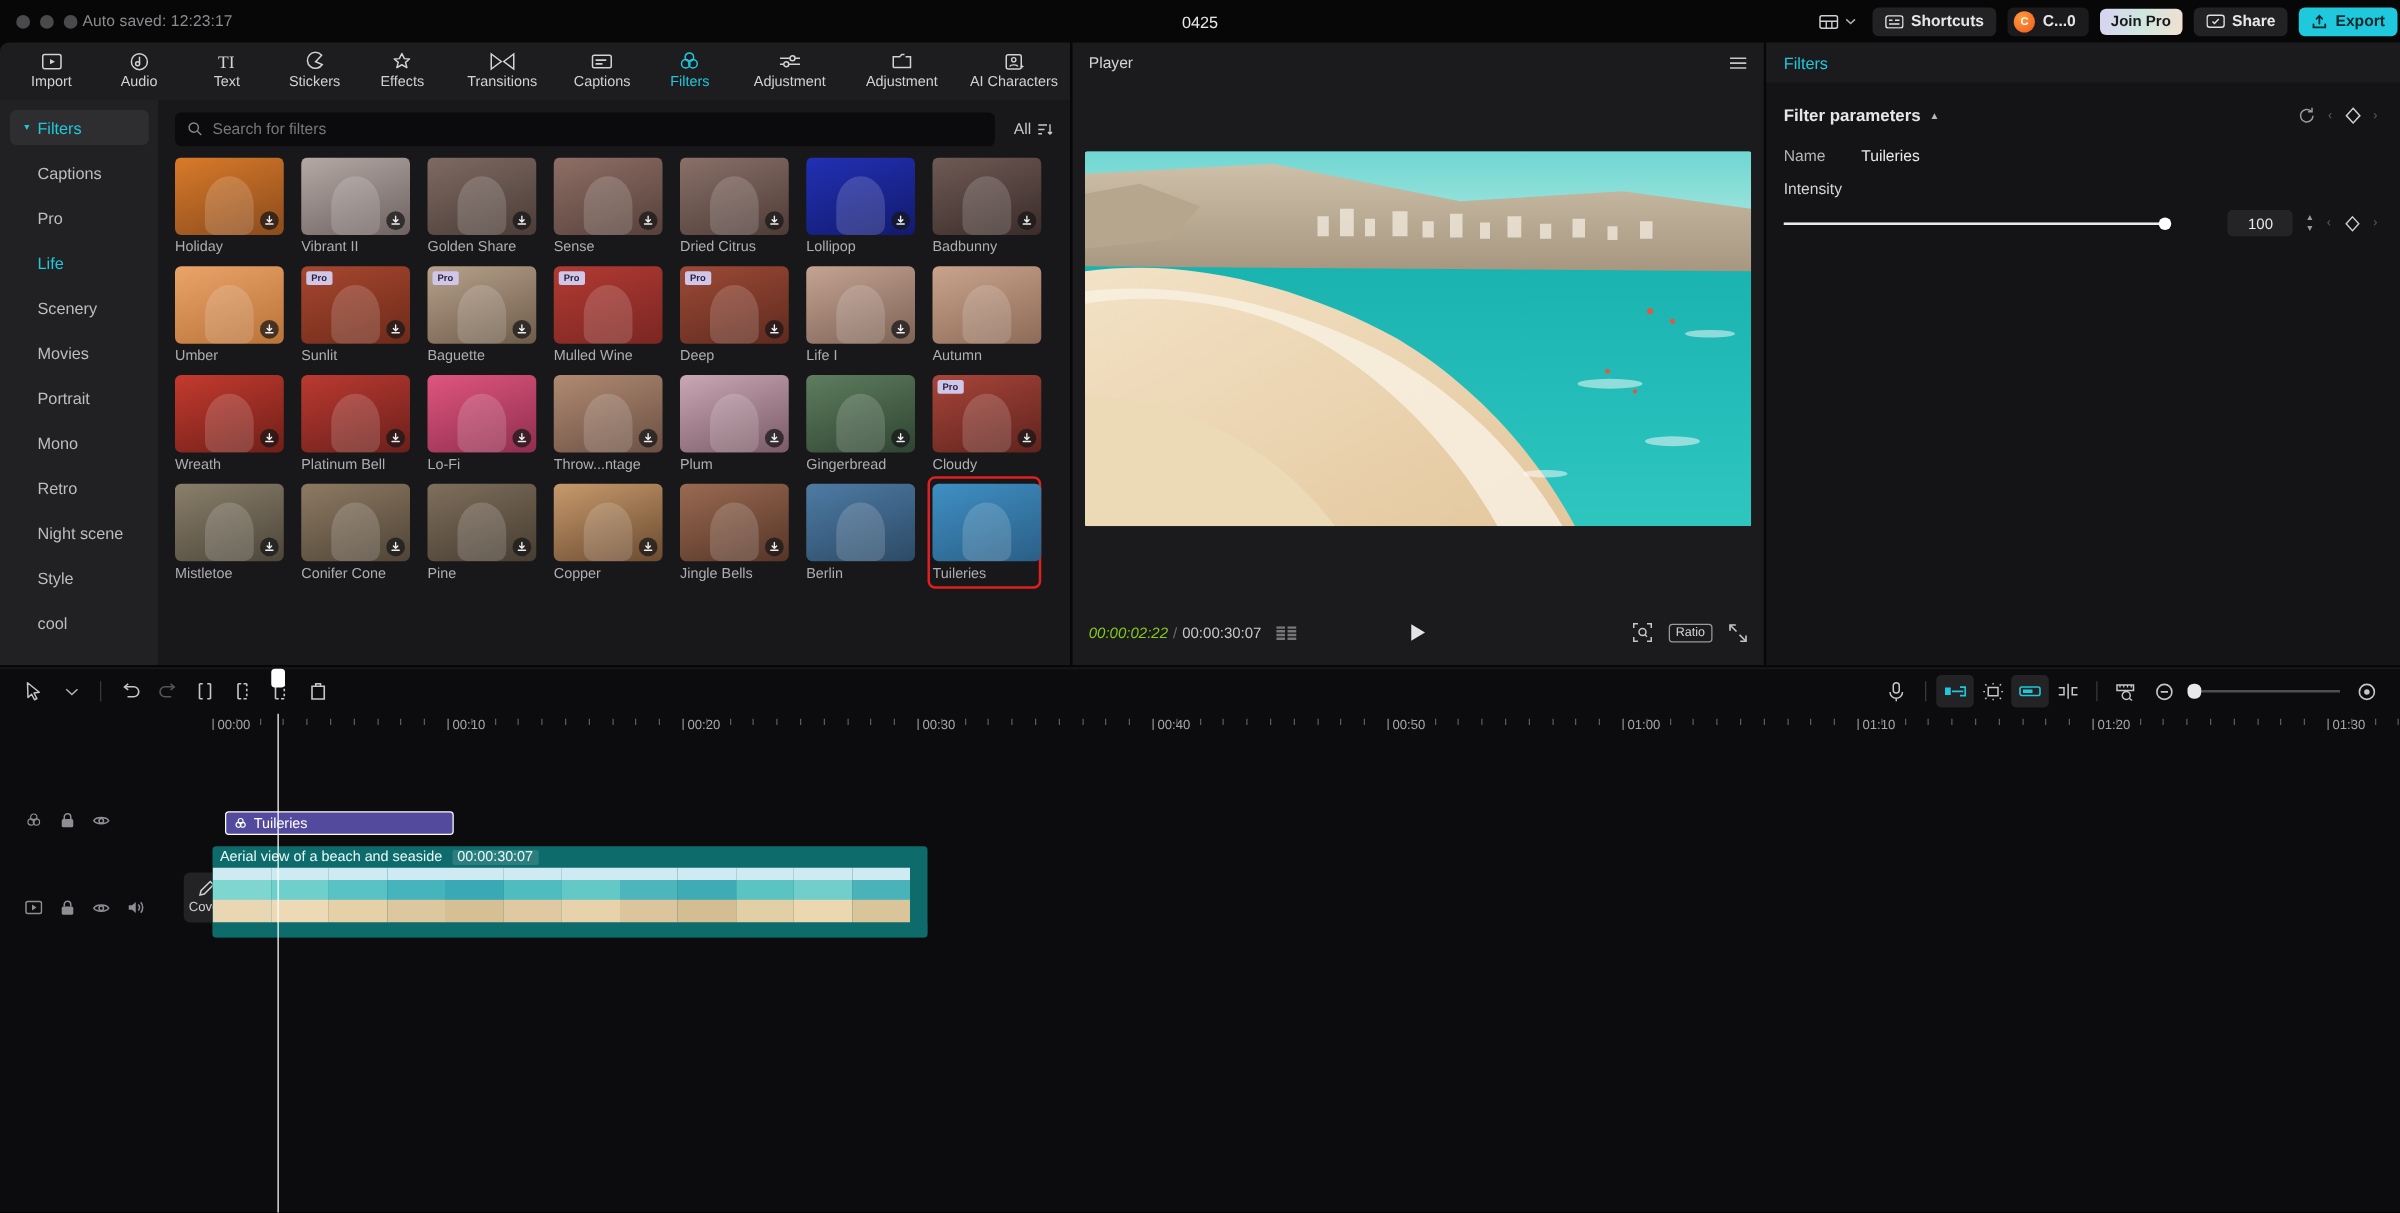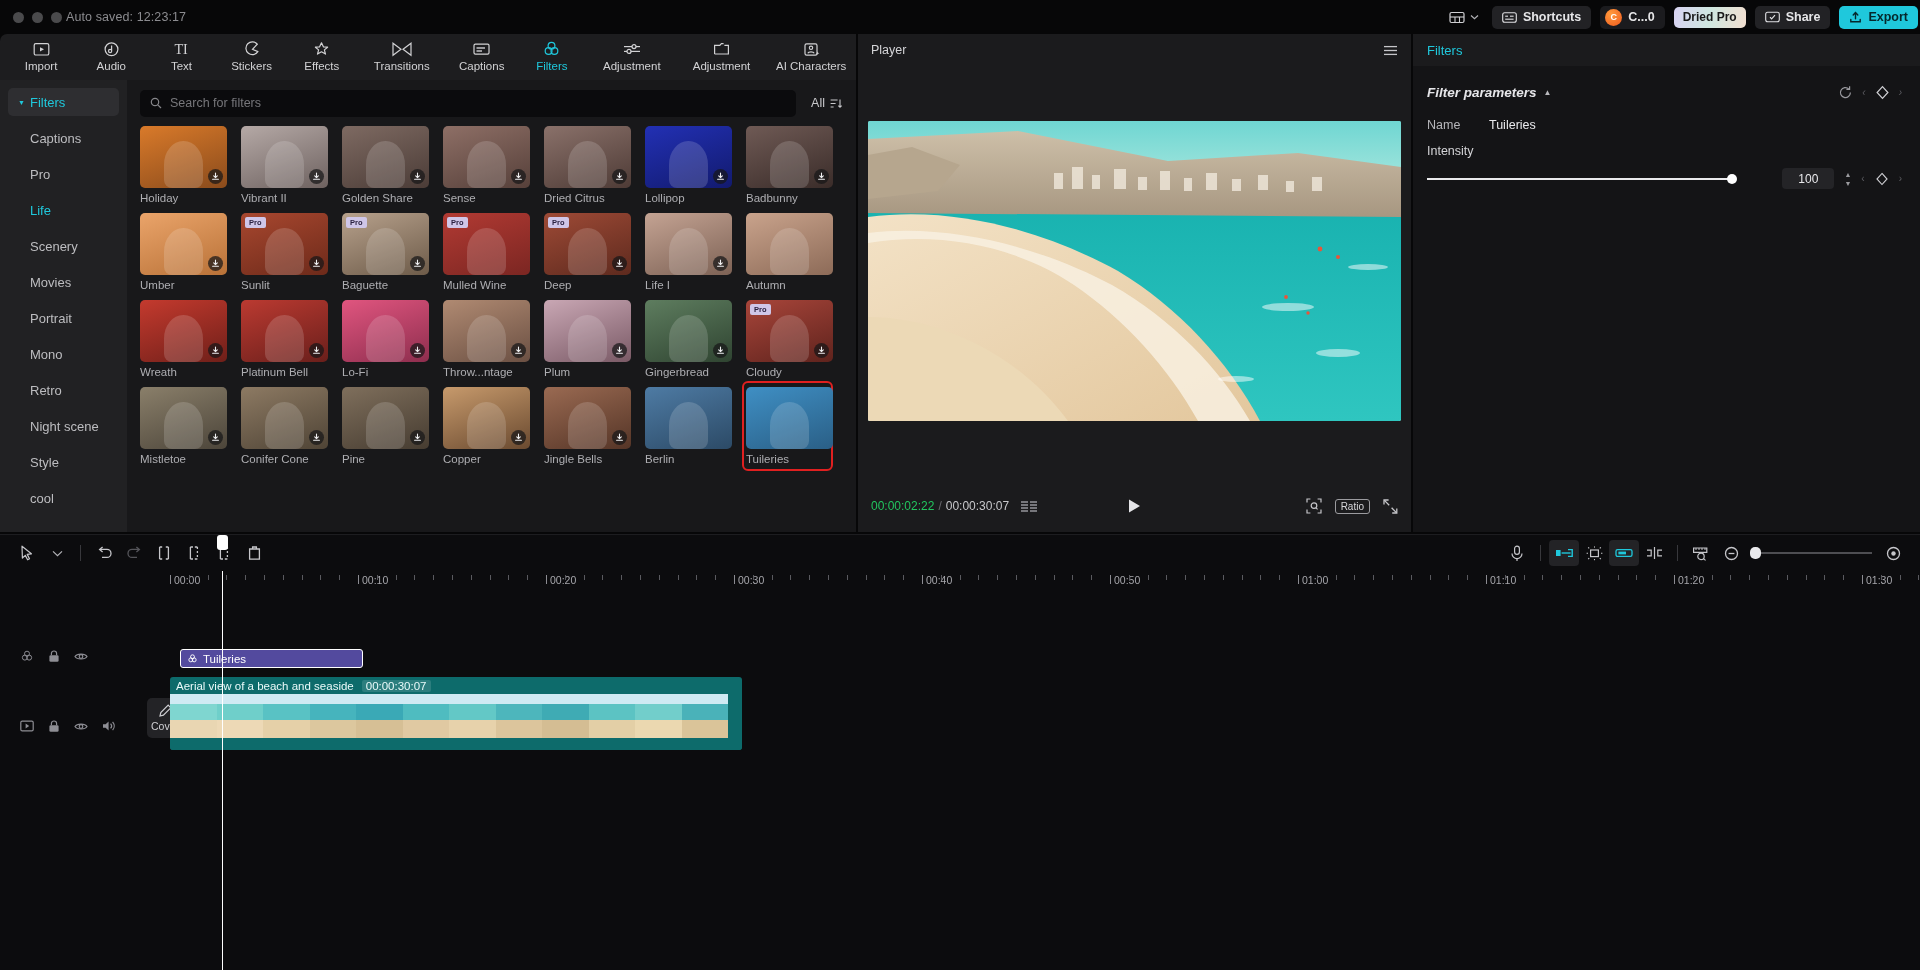--- a/index.html
+++ b/index.html
@@ -123,41 +123,41 @@
     padding: 0 13px; color: #d4d4d7; font-size: 12.5px;
   }
   .video {
     position: absolute; left: 0; right: 0; top: 87px;
     width: 533px; height: 300px; margin: 0 10px; border-radius: 2px; overflow: hidden;
   }
   .ctrls {
     position: absolute; bottom: 14px; left: 0; width: 553px; height: 24px;
     display: flex; align-items: center; padding: 0 13px;
   }
-  .tc-cur { color: #22c55e; font-size: 12px; }
+  .tc-cur { color: #84cc16; font-size: 12px; font-style: italic; }
   .tc-sep { color: #6b6b70; font-size: 12px; margin: 0 4px; }
   .tc-tot { color: #c8c8cb; font-size: 12px; }
   .ctrl-right { margin-left: auto; display: flex; align-items: center; gap: 13px; }
   .ratio-btn {
     border: 1px solid #9b9b9f; border-radius: 3px; color: #d6d6d9;
     font-size: 10px; padding: 1px 5px; cursor: pointer;
   }
   .play-center { position: absolute; left: 0; width: 553px; display: flex; justify-content: center; pointer-events: none; }
 
   
   .rpanel {
     position: absolute; top: 34px; left: 1413px; width: 507px; height: 498px;
     background: #141416;
   }
   .rp-head {
     height: 32px; display: flex; align-items: center; padding-left: 14px;
     color: #1fc8dc; font-size: 13px; background: #1b1b1d;
   }
   .rp-sec {
-    display: flex; align-items: center; padding: 0 18px 0 14px; height: 40px; margin-top: 6px; font-style: italic;
+    display: flex; align-items: center; padding: 0 18px 0 14px; height: 40px; margin-top: 6px;
   }
   .rp-sec .t { color: #e6e6e9; font-size: 13.5px; font-weight: 700; }
   .rp-sec .caret { color: #b9b9bd; font-size: 8px; margin-left: 7px; }
   .rp-sec .acts { margin-left: auto; display: flex; align-items: center; gap: 9px; }
   .kf-arrow { color: #5e5e63; font-size: 10px; }
   .rowline { display: flex; align-items: center; padding: 0 14px; height: 26px; }
   .rowline .k { color: #b6b6ba; font-size: 12.5px; width: 62px; }
   .rowline .v { color: #e9e9ec; font-size: 12.5px; }
   .intensity-lbl { color: #d4d4d7; font-size: 12.5px; padding: 0 14px; margin-top: 6px; }
   .slider-row { display: flex; align-items: center; padding: 0 18px 0 14px; gap: 10px; margin-top: 10px; }
@@ -233,20 +233,21 @@
 
 <div class="app">
 
   <div class="titlebar">
     <div class="traffic">
       <span class="dot"></span>
       <span class="dot"></span>
       <span class="dot"></span>
     </div>
     <span class="autosave">Auto saved: 12:23:17</span>
+    <div class="title-center">0425</div>
 
     <div class="tb-right">
       <div class="layout-btn">
         <span class="icn">
           <svg width="16" height="13" viewBox="0 0 16 13">
               <rect x="1" y="1.5" width="14" height="10" rx="1.5" fill="none" stroke="#cfcfd3" stroke-width="1.2"></rect>
               <line x1="1" y1="6" x2="15" y2="6" stroke="#cfcfd3" stroke-width="1.1"></line>
               <line x1="6" y1="6" x2="6" y2="11.5" stroke="#cfcfd3" stroke-width="1.1"></line>
               <line x1="10.5" y1="6" x2="10.5" y2="11.5" stroke="#cfcfd3" stroke-width="1.1"></line>
             </svg>
@@ -268,21 +269,21 @@
             </svg>
         </span>
         <span>Shortcuts</span>
       </div>
 
       <div class="pill acct">
         <span class="avatar-c">C</span>
         <span>C...0</span>
       </div>
 
-      <div class="pill joinpro">Dried Pro</div>
+      <div class="pill joinpro">Join Pro</div>
 
       <div class="pill">
         <span class="icn">
           <svg width="15" height="12" viewBox="0 0 15 12">
               <rect x="0.7" y="1.2" width="13.6" height="9.6" rx="2" fill="none" stroke="#e0e0e3" stroke-width="1.1"></rect>
               <path d="M5 6.2l1.6 1.6L10 4.2" fill="none" stroke="#e0e0e3" stroke-width="1.2"></path>
             </svg>
         </span>
         <span>Share</span>
       </div>

